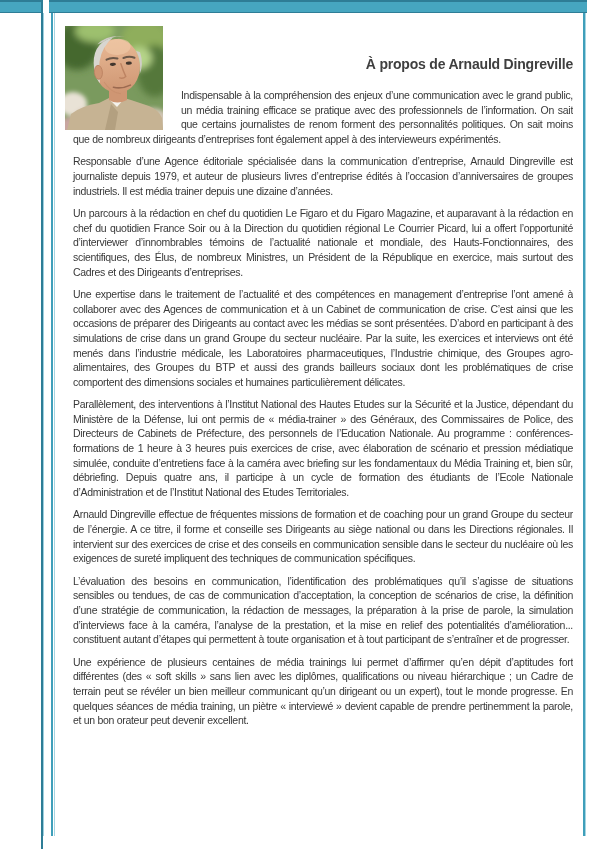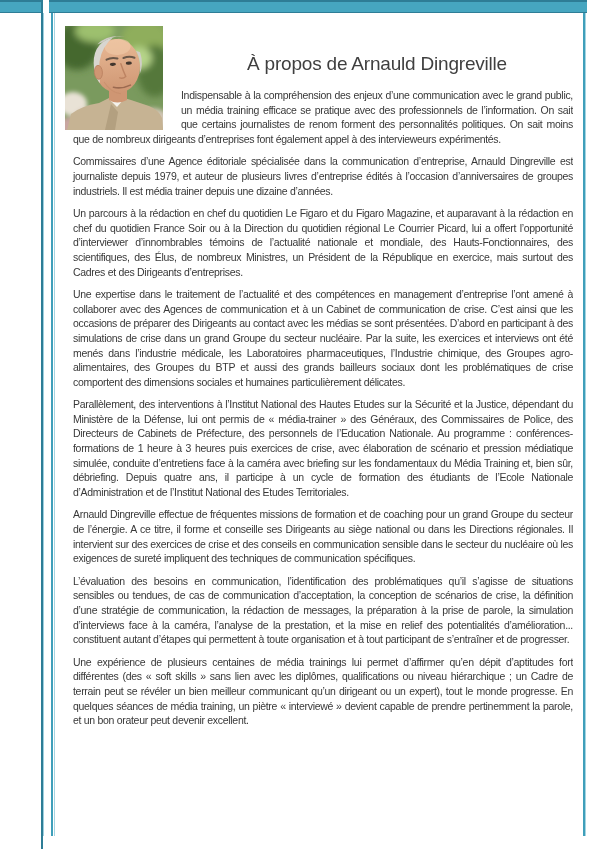--- a/index.html
+++ b/index.html
@@ -55,27 +55,27 @@
     text-align: justify;
   }
   .photo {
     float: left;
     width: 98px;
     height: 104px;
     margin: 2px 18px 0 0;
     display: block;
   }
   h1.doc-title {
-    font-size: 19px;
+    font-size: 14px;
     line-height: 24px;
-    font-weight: 400;
+    font-weight: 700;
     color: #3F3F3F;
     letter-spacing: -0.2px;
     margin: 28px 0 12px 0;
-    text-align: center;
+    text-align: right;
   }
   p.para { margin: 0 0 8px 8px; }
 </style>
 </head>
 <body>
 
 <div class="canvas">
 
   <div class="hbar prev-top"></div>
   <div class="hbar bottom prev-bottom"></div>
@@ -135,21 +135,21 @@
         <ellipse cx="64" cy="38" rx="3" ry="1.6" fill="#42372e"></ellipse>
         <path d="M56,38 Q58,46 60,51 Q57,53.5 54,52" stroke="#bd8362" stroke-width="1.4" fill="none" stroke-linecap="round"></path>
         <path d="M47,61 Q55,63.5 64,60" stroke="#9c6a50" stroke-width="1.6" fill="none" stroke-linecap="round"></path>
         <path d="M38,55 Q44,66 54,68" stroke="#c28a67" stroke-width="1" fill="none" opacity="0.55"></path>
       </g>
     </svg>
 
     <h1 class="doc-title">À propos de Arnauld Dingreville</h1>
 
     <p class="para">Indispensable à la compréhension des enjeux d’une communication avec le grand public, un média training efficace se pratique avec des professionnels de l’information. On sait que certains journalistes de renom forment des personnalités politiques. On sait moins que de nombreux dirigeants d’entreprises font également appel à des intervieweurs expérimentés.</p>
-    <p class="para">Commissaires d’une Agence éditoriale spécialisée dans la communication d’entreprise, Arnauld Dingreville est journaliste depuis 1979, et auteur de plusieurs livres d’entreprise édités à l’occasion d’anniversaires de groupes industriels. Il est média trainer depuis une dizaine d’années.</p>
+    <p class="para">Responsable d’une Agence éditoriale spécialisée dans la communication d’entreprise, Arnauld Dingreville est journaliste depuis 1979, et auteur de plusieurs livres d’entreprise édités à l’occasion d’anniversaires de groupes industriels. Il est média trainer depuis une dizaine d’années.</p>
     <p class="para">Un parcours à la rédaction en chef du quotidien Le Figaro et du Figaro Magazine, et auparavant à la rédaction en chef du quotidien France Soir ou à la Direction du quotidien régional Le Courrier Picard, lui a offert l’opportunité d’interviewer d’innombrables témoins de l’actualité nationale et mondiale, des Hauts-Fonctionnaires, des scientifiques, des Élus, de nombreux Ministres, un Président de la République en exercice, mais surtout des Cadres et des Dirigeants d’entreprises.</p>
     <p class="para">Une expertise dans le traitement de l’actualité et des compétences en management d’entreprise l’ont amené à collaborer avec des Agences de communication et à un Cabinet de communication de crise. C’est ainsi que les occasions de préparer des Dirigeants au contact avec les médias se sont présentées. D’abord en participant à des simulations de crise dans un grand Groupe du secteur nucléaire. Par la suite, les exercices et interviews ont été menés dans l’industrie médicale, les Laboratoires pharmaceutiques, l’Industrie chimique, des Groupes agro-alimentaires, des Groupes du BTP et aussi des grands bailleurs sociaux dont les problématiques de crise comportent des dimensions sociales et humaines particulièrement délicates.</p>
     <p class="para">Parallèlement, des interventions à l’Institut National des Hautes Etudes sur la Sécurité et la Justice, dépendant du Ministère de la Défense, lui ont permis de « média-trainer » des Généraux, des Commissaires de Police, des Directeurs de Cabinets de Préfecture, des personnels de l’Education Nationale. Au programme : conférences-formations de 1 heure à 3 heures puis exercices de crise, avec élaboration de scénario et pression médiatique simulée, conduite d’entretiens face à la caméra avec briefing sur les fondamentaux du Média Training et, bien sûr, débriefing. Depuis quatre ans, il participe à un cycle de formation des étudiants de l’Ecole Nationale d’Administration et de l’Institut National des Etudes Territoriales.</p>
     <p class="para">Arnauld Dingreville effectue de fréquentes missions de formation et de coaching pour un grand Groupe du secteur de l’énergie. A ce titre, il forme et conseille ses Dirigeants au siège national ou dans les Directions régionales. Il intervient sur des exercices de crise et des conseils en communication sensible dans le secteur du nucléaire où les exigences de sureté impliquent des techniques de communication spécifiques.</p>
     <p class="para">L’évaluation des besoins en communication, l’identification des problématiques qu’il s’agisse de situations sensibles ou tendues, de cas de communication d’acceptation, la conception de scénarios de crise, la définition d’une stratégie de communication, la rédaction de messages, la préparation à la prise de parole, la simulation d’interviews face à la caméra, l’analyse de la prestation, et la mise en relief des potentialités d’amélioration...  constituent autant d’étapes qui permettent à toute organisation et à tout participant de s’entraîner et de progresser.</p>
     <p class="para">Une expérience de plusieurs centaines de média trainings lui permet d’affirmer qu’en dépit d’aptitudes fort différentes (des « soft skills » sans lien avec les diplômes, qualifications ou niveau hiérarchique ; un Cadre de terrain peut se révéler un bien meilleur communicant qu’un dirigeant ou un expert), tout le monde progresse. En quelques séances de média training, un piètre « interviewé » devient capable de prendre pertinemment la parole, et un bon orateur peut devenir excellent.</p>
 
   </div>
 </div>
 

